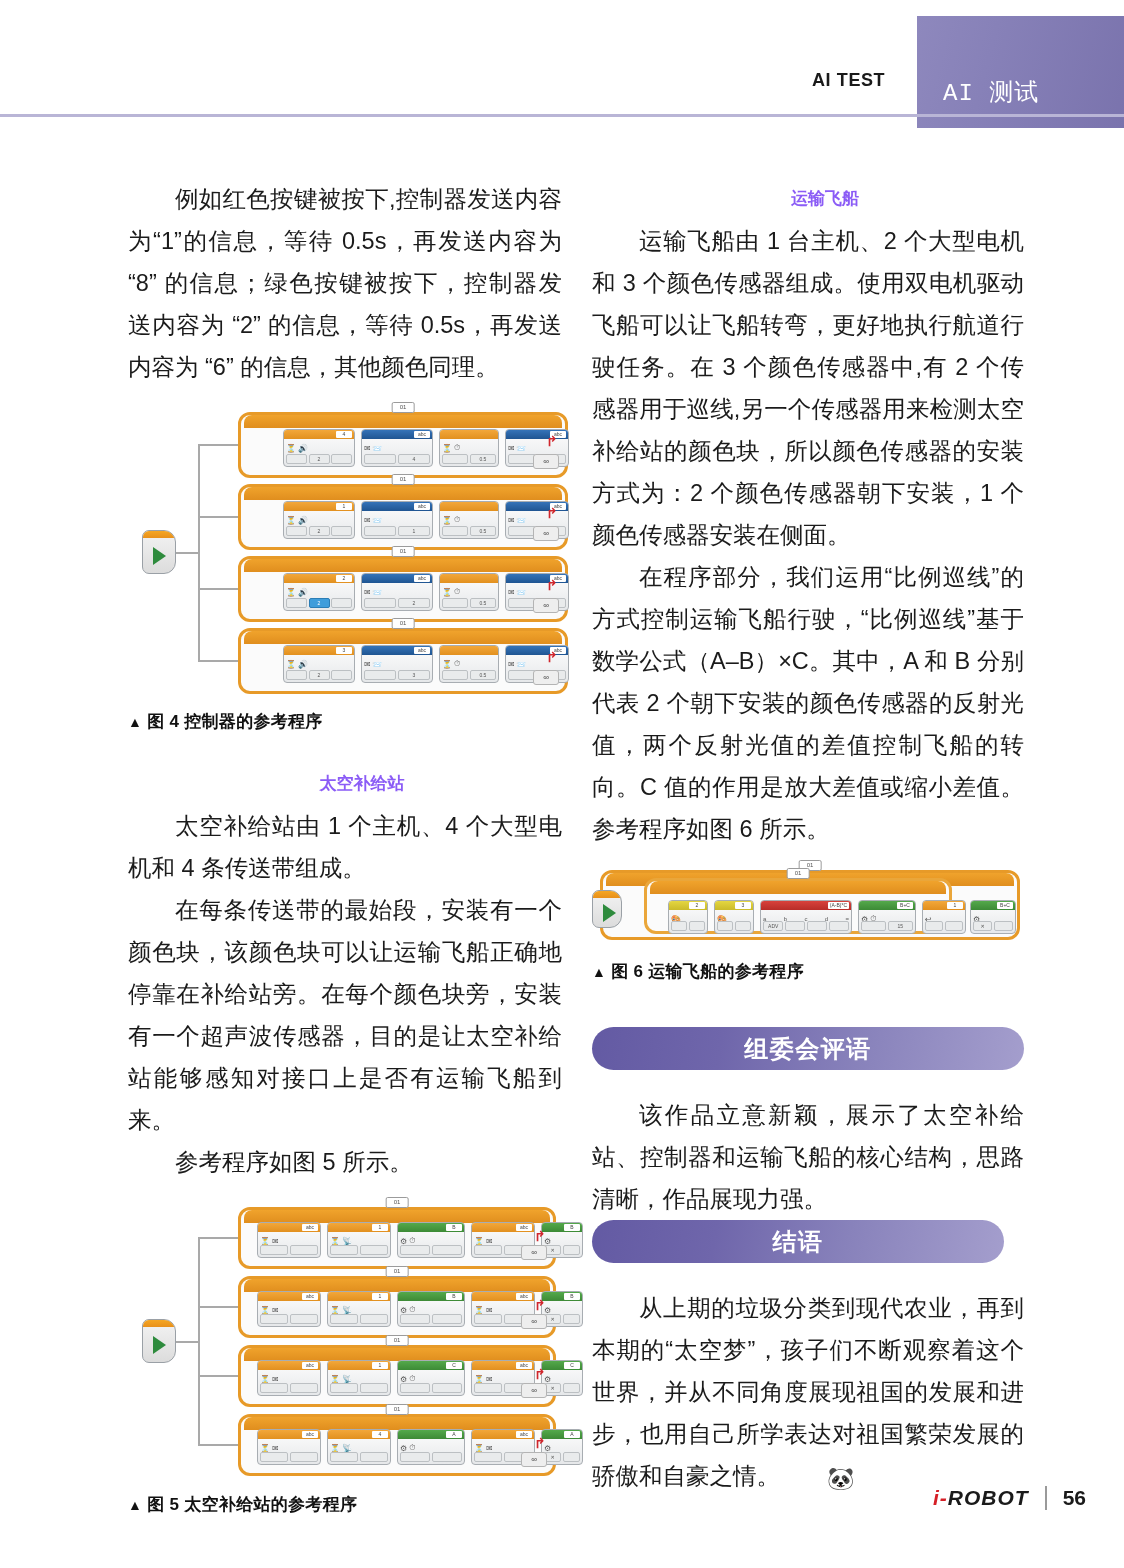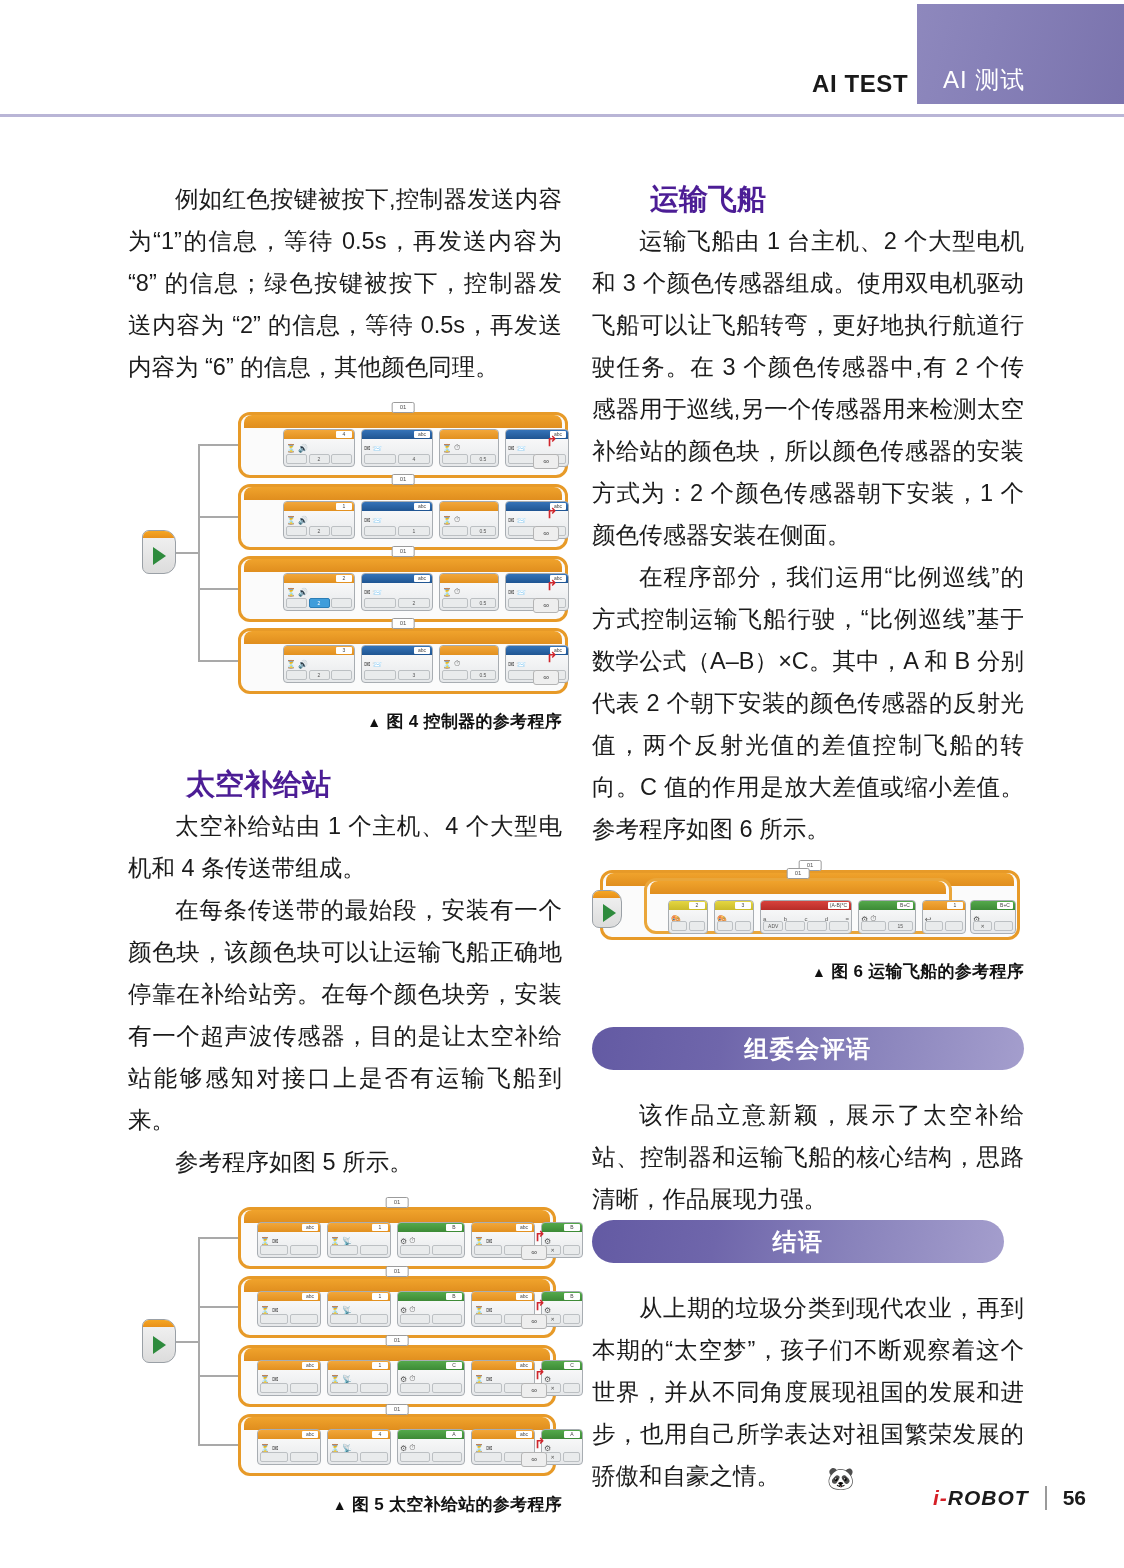--- a/index.html
+++ b/index.html
@@ -6,56 +6,56 @@
   html, body {
     width: 1124px; height: 1568px;
     background: #ffffff;
     font-family: "Liberation Sans", "DejaVu Sans", sans-serif;
     overflow: hidden;
   }
   .page { position: relative; width: 1124px; height: 1568px; background:#fff; }
 
   
   .header-tab {
-    position: absolute; top: 4px; left: 917px; width: 207px; height: 100px;
+    position: absolute; top: 16px; left: 917px; width: 207px; height: 112px;
     background: linear-gradient(105deg, #8e88bd 0%, #8781b8 35%, #7a73ad 100%);
+    font-family: Liberation Mono, monospace;
   }
   .header-tab-label {
     position: absolute; left: 26px; top: 60px;
     color: #ffffff; font-size: 24px; letter-spacing: 1px; font-weight: 300;
     white-space: nowrap;
   }
   .header-en {
     position: absolute; left: 812px; top: 70px;
-    font-size: 24px; font-weight: bold; color: #1a1a1a; letter-spacing: .6px;
+    font-size: 18px; font-weight: bold; color: #1a1a1a; letter-spacing: .6px;
   }
   .header-rule {
     position: absolute; left: 0; top: 114px; width: 1124px; height: 3px;
     background: #b9b5d6;
   }
 
   
   .col-left  { position: absolute; left: 128px; top: 178px; width: 434px; }
   .col-right { position: absolute; left: 592px; top: 178px; width: 432px; }
 
   p.body {
     font-size: 23.5px; line-height: 42px; color: #1b1b1b;
     text-align: justify; text-justify: inter-ideograph;
     text-indent: 2em; margin-bottom: 0;
   }
   h3.sub {
-    font-size: 29px; line-height: 42px; font-weight: bold; color: #4c1d95;
-    text-indent: 2em; margin: 0;
+    font-size: 17px; line-height: 42px; font-weight: bold; color: #8b5cf6;
+    text-indent: 2em; margin: 0; text-align: center;
   }
 
   
   .caption {
     font-size: 17px; font-weight: bold; color: #111; margin-top: 8px;
     letter-spacing: .3px;
-    text-align: right;
   }
   .caption .tri { font-size: 14px; margin-right: 5px; }
 
   
   .banner {
     position: relative; height: 43px; border-radius: 24px;
     background: linear-gradient(100deg, #635aa3 0%, #6f66ab 30%, #8882bb 62%, #a49ecd 100%);
     display: flex; align-items: center; justify-content: center;
     color: #fff; font-size: 24px; font-weight: bold; letter-spacing: 1.5px;
   }

